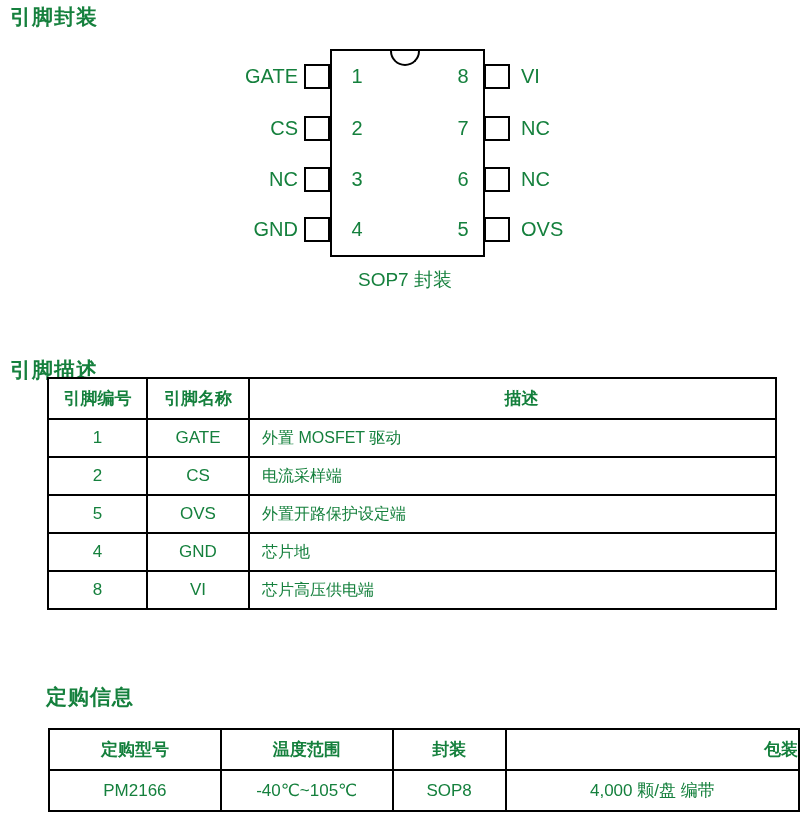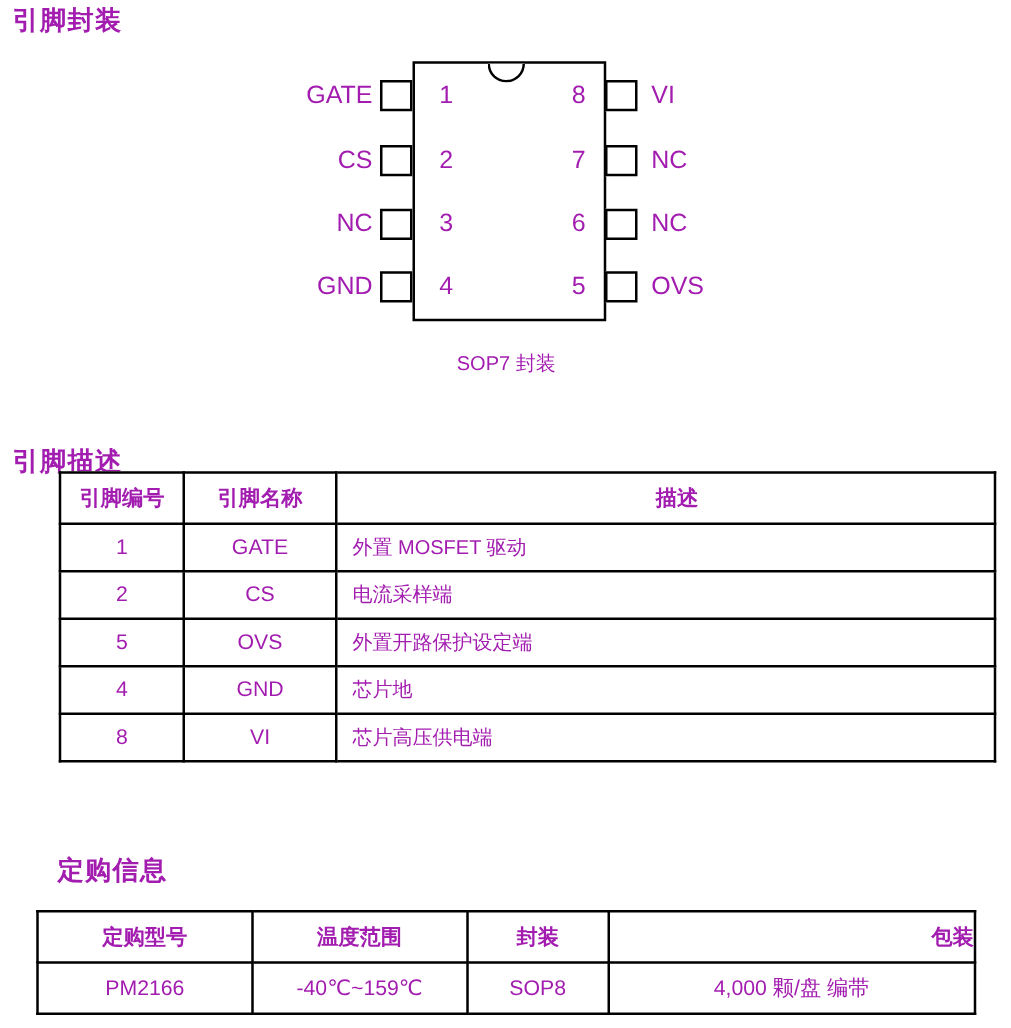--- a/index.html
+++ b/index.html
@@ -1,19 +1,19 @@
 <!DOCTYPE html>
 <html><head>
 <meta charset="utf-8">
 <style>
   * { margin:0; padding:0; box-sizing:border-box; }
   html,body { background:#ffffff; }
   .page {
     position:relative; width:809px; height:822px; background:#ffffff;
-    font-family:"Liberation Sans","DejaVu Sans",sans-serif; color:#a21caf;
+    font-family:"Liberation Sans","DejaVu Sans",sans-serif; color:#15803d;
     overflow:hidden;
   }
   .sec-title {
     position:absolute; left:10px; font-size:21px; font-weight:bold;
     line-height:25px; letter-spacing:1px;
   }
   #title-package { top:4px; }
   #title-pindesc { top:316px;margin-top:41px; }
   #title-order   { top:684px;margin-left:36px; }
 
@@ -39,38 +39,38 @@
     text-align:center;
   }
   .num-l { left:342px; }
   .num-r { left:448px; }
   .pin-label {
     position:absolute; font-size:20px; line-height:25px; white-space:nowrap;
   }
   .label-l { left:165px; width:133px; text-align:right; }
   .label-r { left:521px; width:150px; text-align:left; }
   .diagram-caption {
-    position:absolute; left:315px; top:280px; width:180px;
-    text-align:center; font-size:16px; line-height:23px;
+    position:absolute; left:315px; top:268px; width:180px;
+    text-align:center; font-size:19px; line-height:23px;
   }
 
   
   table { border-collapse:collapse; table-layout:fixed; background:#fff; }
   th, td { border:2px solid #000; font-size:17px; text-align:center; vertical-align:middle; }
   th { font-weight:bold; }
 
   #pin-table { position:absolute; left:47px; top:377px; width:728px; }
   #pin-table thead tr { height:41px; }
   #pin-table tbody tr { height:38px; }
   #pin-table .c-num  { width:99px;margin-top:15px; }
-  #pin-table .c-name { width:122px; }
+  #pin-table .c-name { width:102px; }
   #pin-table .c-desc { width:527px;padding-left:18px; }
   #pin-table td.desc { text-align:left; padding-left:12px; font-size:16px; }
 
-  #order-table { position:absolute; left:29px; top:728px; width:752px; }
+  #order-table { position:absolute; left:48px; top:728px; width:752px; }
   #order-table tr { height:41px; }
   #order-table .c-part { width:164px; }
   #order-table .c-temp { width:164px; }
   #order-table .c-pkg  { width:108px; }
   #order-table .c-pack { width:280px;text-align:right; }
 </style>
 </head>
 <body>
 
 <div class="page">
@@ -160,20 +160,20 @@
       <tr>
         <th class="c-part">定购型号</th>
         <th class="c-temp">温度范围</th>
         <th class="c-pkg">封装</th>
         <th class="c-pack">包装</th>
       </tr>
     </thead>
     <tbody>
       <tr>
         <td>PM2166</td>
-        <td>-40℃~159℃</td>
+        <td>-40℃~105℃</td>
         <td>SOP8</td>
         <td>4,000 颗/盘 编带</td>
       </tr>
     </tbody>
   </table>
 
 </div>
 
 </body></html>

